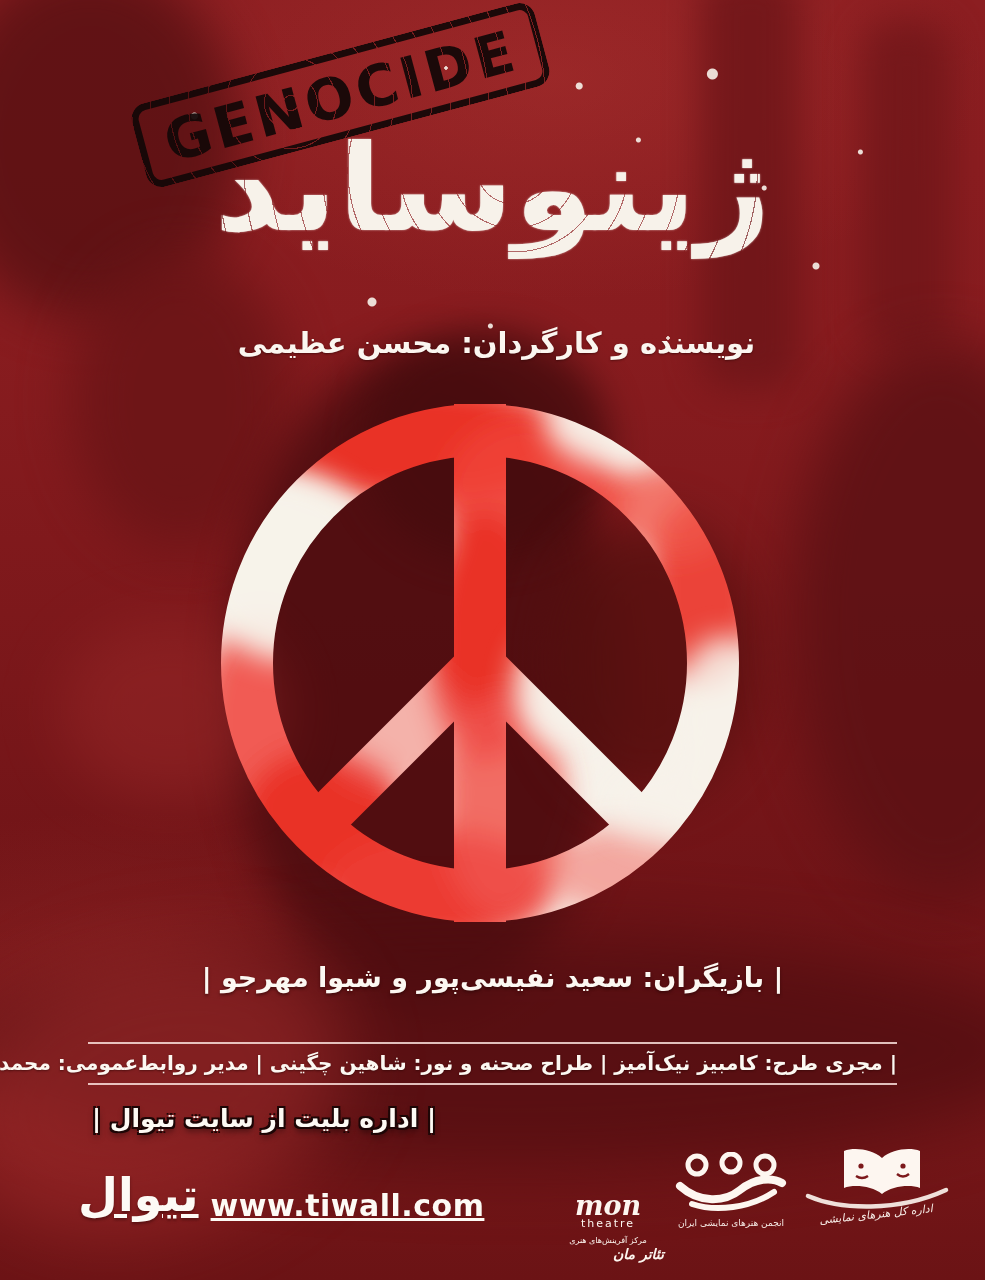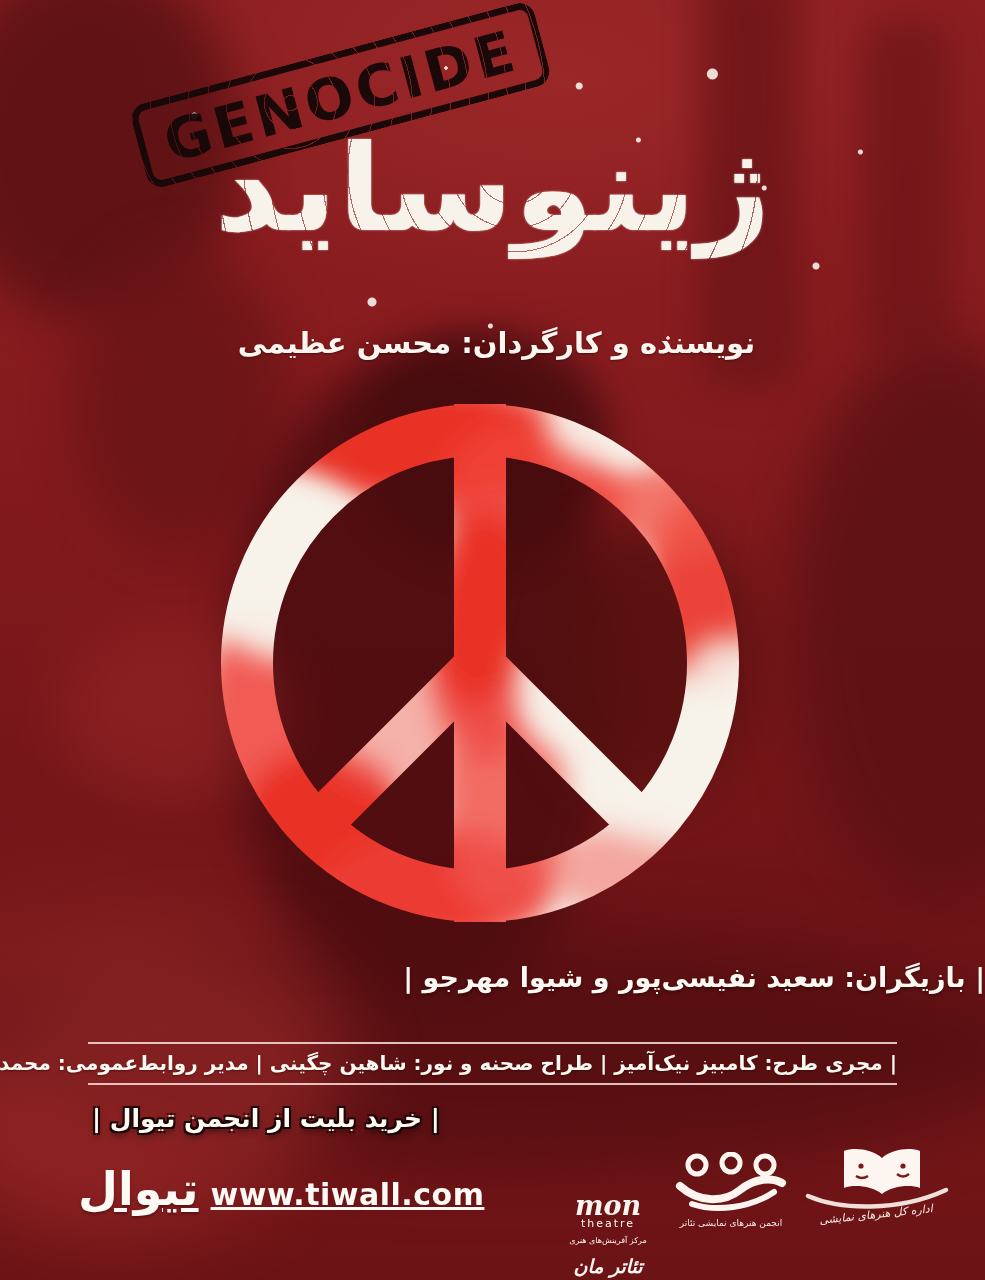--- a/index.html
+++ b/index.html
@@ -48,49 +48,49 @@
     background-repeat:no-repeat;
   }
   .subtitle{
     position:absolute;left:0;right:0;top:326px;text-align:center;direction:rtl;
     color:#fbf6f0;font-size:29px;font-weight:700;text-shadow:0 1px 2px rgba(40,5,5,.5);margin-left:8px;
   }
   
   .peace{position:absolute;left:203px;top:386px;}
   
   .cast{
-    position:absolute;left:0;right:0;top:962px;text-align:right;direction:rtl;
+    position:absolute;left:0;right:0;top:962px;text-align:center;direction:rtl;
     color:#fcf8f2;font-size:27px;font-weight:700;text-shadow:0 2px 3px rgba(40,5,5,.55);
   }
   .credits{
     position:absolute;left:88px;right:88px;top:1042px;padding:7px 0 8px;direction:rtl;
     border-top:2px solid rgba(255,230,226,.82);border-bottom:2px solid rgba(255,230,226,.82);
     text-align:center;color:#fcf8f2;font-size:20px;font-weight:700;white-space:nowrap;
     text-shadow:0 1px 2px rgba(40,5,5,.5);
   }
   .ticket{
     position:absolute;left:92px;top:1104px;direction:rtl;
     color:#fdfaf4;font-size:25px;font-weight:800;
     text-shadow:2px 2px 0 #1d0606,-2px 2px 0 #1d0606,2px -2px 0 #1d0606,-2px -2px 0 #1d0606,0 4px 6px rgba(0,0,0,.55);
   }
   .datevenue{
     position:absolute;right:95px;top:1106px;direction:rtl;
     color:#fcf8f2;font-size:24px;font-weight:700;text-shadow:0 2px 3px rgba(40,5,5,.55);
   }
   
   .tiwall{position:absolute;left:78px;top:1166px;display:flex;align-items:center;gap:12px;color:#fdfaf5;text-decoration:underline;}
   .tiwall .mark{font-size:46px;font-weight:800;direction:rtl;line-height:1;text-shadow:0 2px 3px rgba(40,5,5,.45);}
-  .tiwall .url{font-size:30px;font-weight:700;letter-spacing:.5px;margin-top:10px;}
+  .tiwall .url{font-size:30px;font-weight:700;letter-spacing:.5px;margin-top:22px;}
   .logo{position:absolute;text-align:center;color:#fdf6f0;}
   .logo .cap{font-size:9px;direction:rtl;opacity:.95;}
   .mon{left:552px;top:1192px;width:112px;}
   .mon .mword{font-family:"DejaVu Serif",serif;font-style:italic;font-weight:700;font-size:27px;line-height:1;}
   .mon .mtheatre{font-size:11px;letter-spacing:2px;margin-top:-2px;}
   .mon .mfa{font-size:8px;direction:rtl;margin-top:6px;}
-  .mon .mname{font-size:19px;font-style:italic;font-weight:700;direction:rtl;margin-top:10px;}
+  .mon .mname{font-size:14px;font-style:italic;font-weight:700;direction:rtl;margin-top:1px;text-align:right;}
   .assoc{left:668px;top:1152px;width:126px;}
   .book{left:802px;top:1146px;width:148px;}
   .book .cap{font-size:11px;font-style:italic;transform:rotate(-6deg);margin-top:-6px;}
 </style>
 </head>
 <body>
 
 <div class="poster">
 
   <div class="blob" style="left:-60px;top:-40px;width:300px;height:360px;background:#5a1113;opacity:.85;"></div>
@@ -150,21 +150,21 @@
         <ellipse cx="362" cy="300" rx="52" ry="62" fill="#f7f2ea" opacity=".9"></ellipse>
         <ellipse cx="455" cy="418" rx="55" ry="40" fill="#f7f2ea" opacity=".7"></ellipse>
       </g>
     </g>
   </svg>
 
   <div class="cast">| بازیگران: سعید نفیسی‌پور و شیوا مهرجو |</div>
 
   <div class="credits">| مجری طرح: کامبیز نیک‌آمیز | طراح صحنه و نور: شاهین چگینی | مدیر روابط‌عمومی: محمدصادق سیادت |</div>
 
-  <div class="ticket">| خرید بلیت از انجمن تیوال |</div>
+  <div class="ticket">| اداره بلیت از سایت تیوال |</div>
 
 
   <div class="tiwall">
     <span class="mark">تیوال</span>
     <span class="url">www.tiwall.com</span>
   </div>
 
   <div class="logo mon">
     <div class="mword">mon</div>
     <div class="mtheatre">theatre</div>
@@ -173,21 +173,21 @@
   </div>
 
   <div class="logo assoc">
     <svg width="122" height="62" viewBox="0 0 122 62">
       <circle cx="27" cy="13" r="9" fill="none" stroke="#fdf6f0" stroke-width="5"></circle>
       <circle cx="61" cy="11" r="9" fill="none" stroke="#fdf6f0" stroke-width="5"></circle>
       <circle cx="95" cy="13" r="9" fill="none" stroke="#fdf6f0" stroke-width="5"></circle>
       <path d="M10,34 C30,52 55,50 70,38 C85,26 102,25 112,31" stroke="#fdf6f0" stroke-width="8" fill="none" stroke-linecap="round"></path>
       <path d="M22,52 C46,60 80,56 104,40" stroke="#fdf6f0" stroke-width="6" fill="none" stroke-linecap="round"></path>
     </svg>
-    <div class="cap">انجمن هنرهای نمایشی تئاتر</div>
+    <div class="cap">انجمن هنرهای نمایشی ایران</div>
   </div>
 
   <div class="logo book">
     <svg width="148" height="64" viewBox="0 0 148 64">
       <path d="M80,12 C70,3 52,1 42,5 L42,42 C52,38 70,40 80,48 Z" fill="#fdf6f0"></path>
       <path d="M80,12 C90,3 108,1 118,5 L118,42 C108,38 90,40 80,48 Z" fill="#fdf6f0"></path>
       <circle cx="59" cy="20" r="2.6" fill="#7c181b"></circle>
       <circle cx="101" cy="20" r="2.6" fill="#7c181b"></circle>
       <path d="M54,30 q6,4 12,0" stroke="#7c181b" stroke-width="2.4" fill="none"></path>
       <path d="M95,28 q6,5 12,0" stroke="#7c181b" stroke-width="2.4" fill="none"></path>

